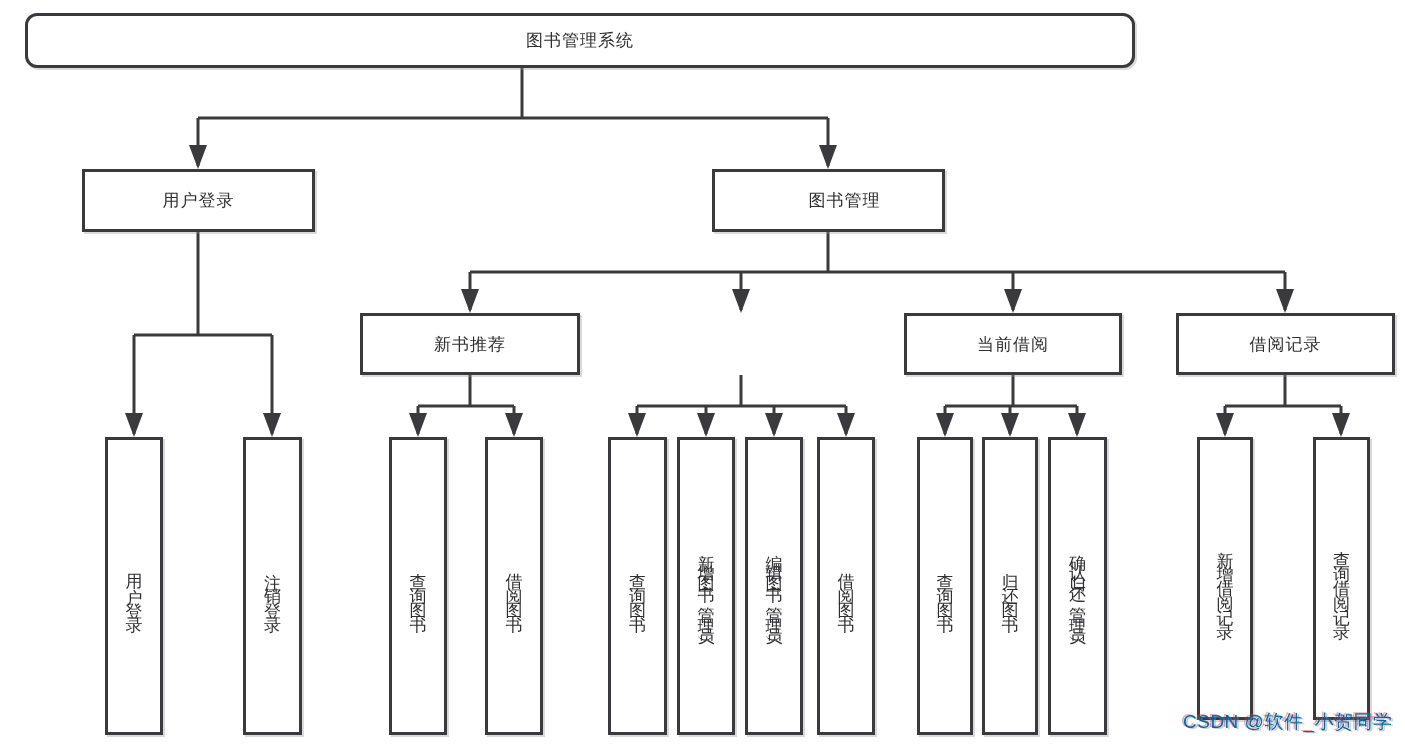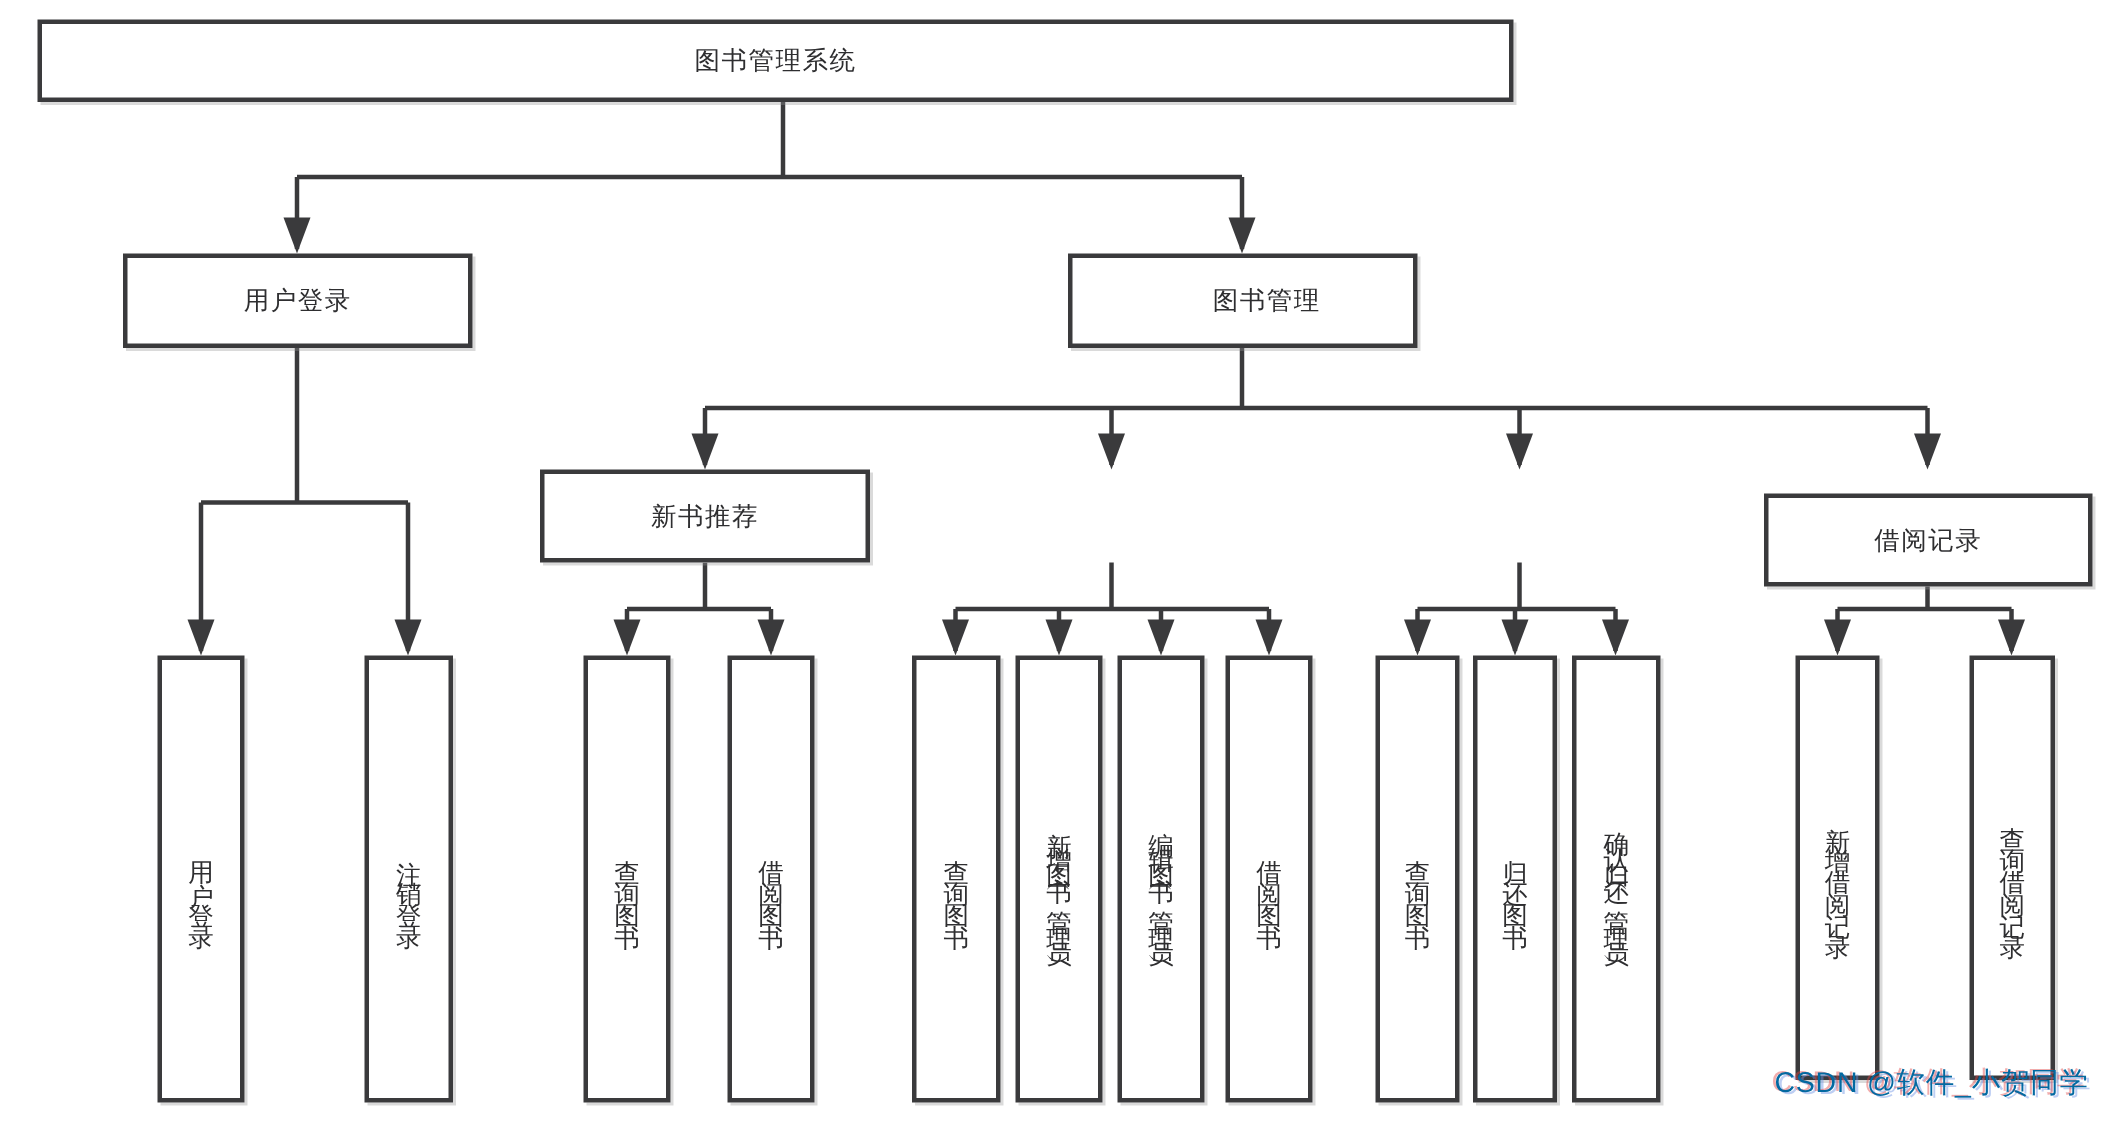--- a/index.html
+++ b/index.html
@@ -93,27 +93,28 @@
       <polygon points="765,413 783,413 774,437"></polygon>
       <polygon points="837,413 855,413 846,437"></polygon>
       <polygon points="936,413 954,413 945,437"></polygon>
       <polygon points="1001,413 1019,413 1010,437"></polygon>
       <polygon points="1068,413 1086,413 1077,437"></polygon>
       <polygon points="1216,413 1234,413 1225,437"></polygon>
       <polygon points="1332,413 1350,413 1341,437"></polygon>
     </g>
   </svg>
 
-  <div class="node h" style="left:25px;top:13px;width:984px;height:55px;">图书管理系统</div>
+  <div class="node h" style="left:25px;top:13px;width:1110px;height:55px;border-radius:12px;">图书管理系统</div>
 
   <div class="node h" style="left:82px;top:169px;width:233px;height:63px;">用户登录</div>
   <div class="node h" style="left:712px;top:169px;width:233px;height:63px;padding-left:32px;">图书管理</div>
 
   <div class="node h" style="left:360px;top:313px;width:220px;height:62px;">新书推荐</div>
-  <div class="node h" style="left:1176px;top:313px;width:219px;height:62px;margin-top:16px;">借阅记录</div>
+  <div class="node h" style="left:904px;top:313px;width:218px;height:62px;">当前借阅</div>
+  <div class="node h" style="left:1176px;top:313px;width:219px;height:62px;">借阅记录</div>
 
   <div class="node leaf" style="left:105px;top:437px;width:58px;height:298px;">用户登录</div>
   <div class="node leaf" style="left:243px;top:437px;width:59px;height:298px;">注销登录</div>
 
   <div class="node leaf" style="left:389px;top:437px;width:58px;height:298px;">查询图书</div>
   <div class="node leaf" style="left:485px;top:437px;width:58px;height:298px;">借阅图书</div>
 
   <div class="node leaf" style="left:608px;top:437px;width:59px;height:298px;">查询图书</div>
   <div class="node leaf tight" style="left:677px;top:437px;width:58px;height:298px;">新增图书（管理员）</div>
   <div class="node leaf tight" style="left:745px;top:437px;width:58px;height:298px;">编辑图书（管理员）</div>

